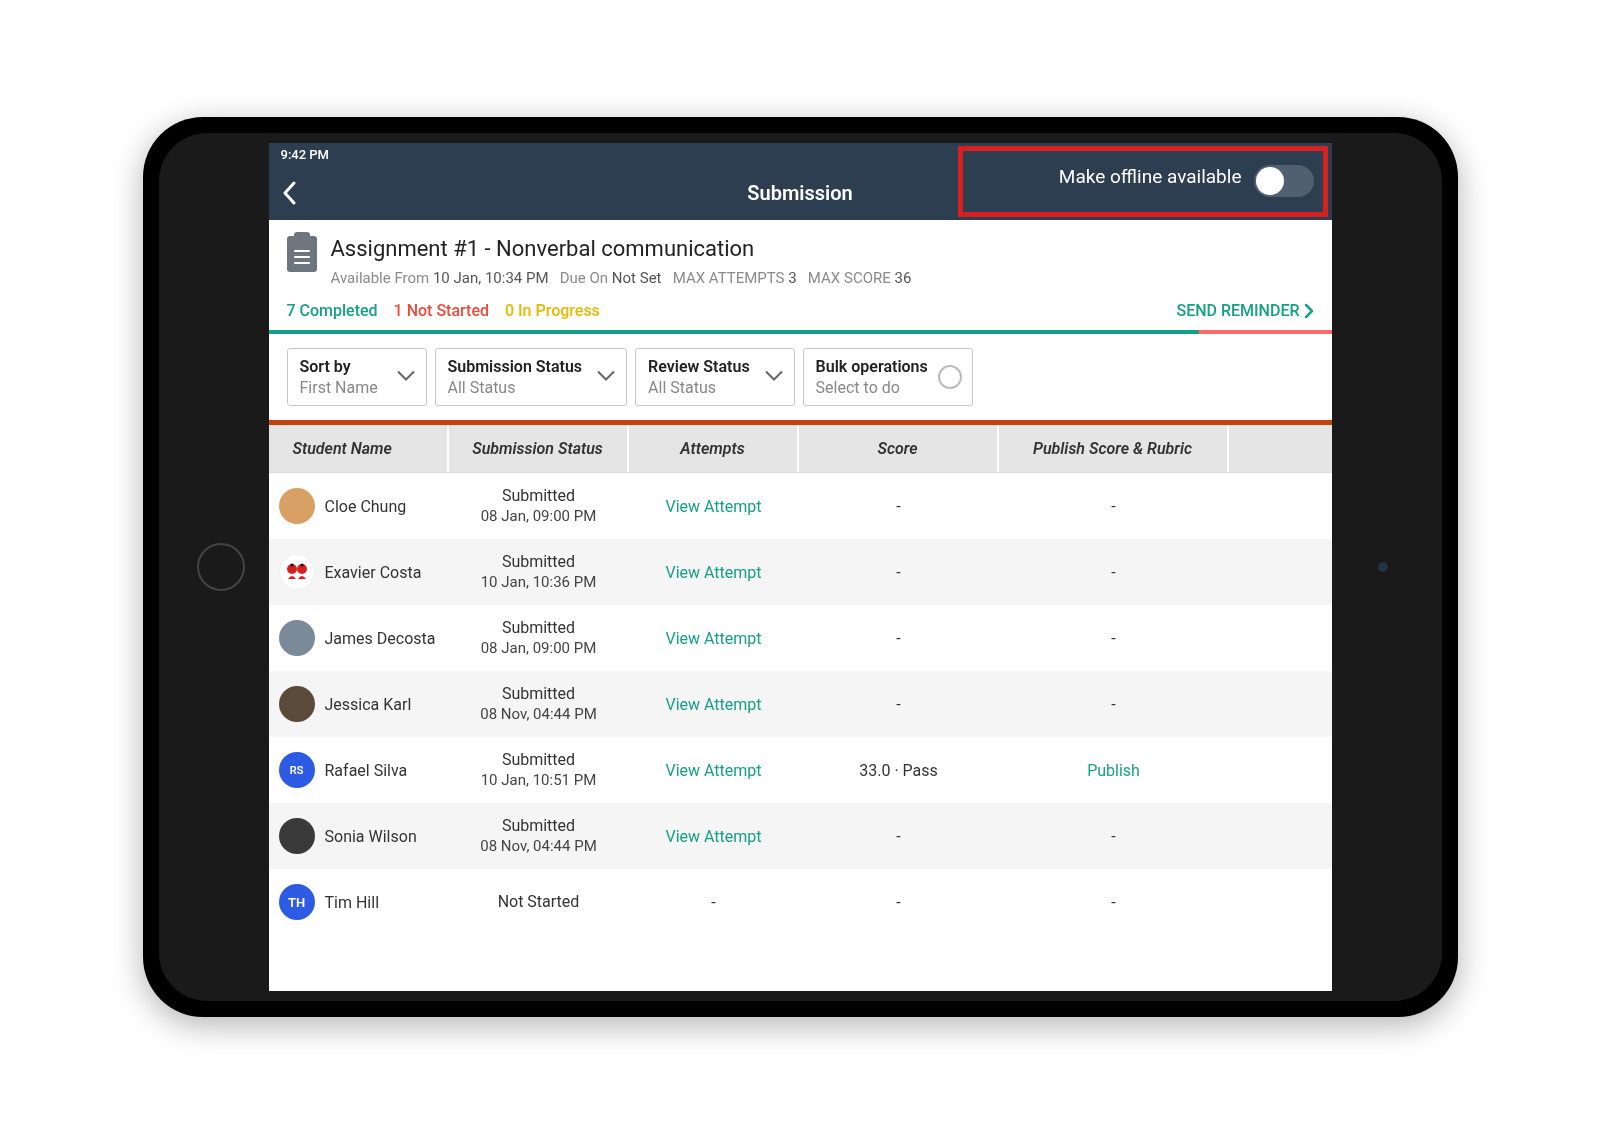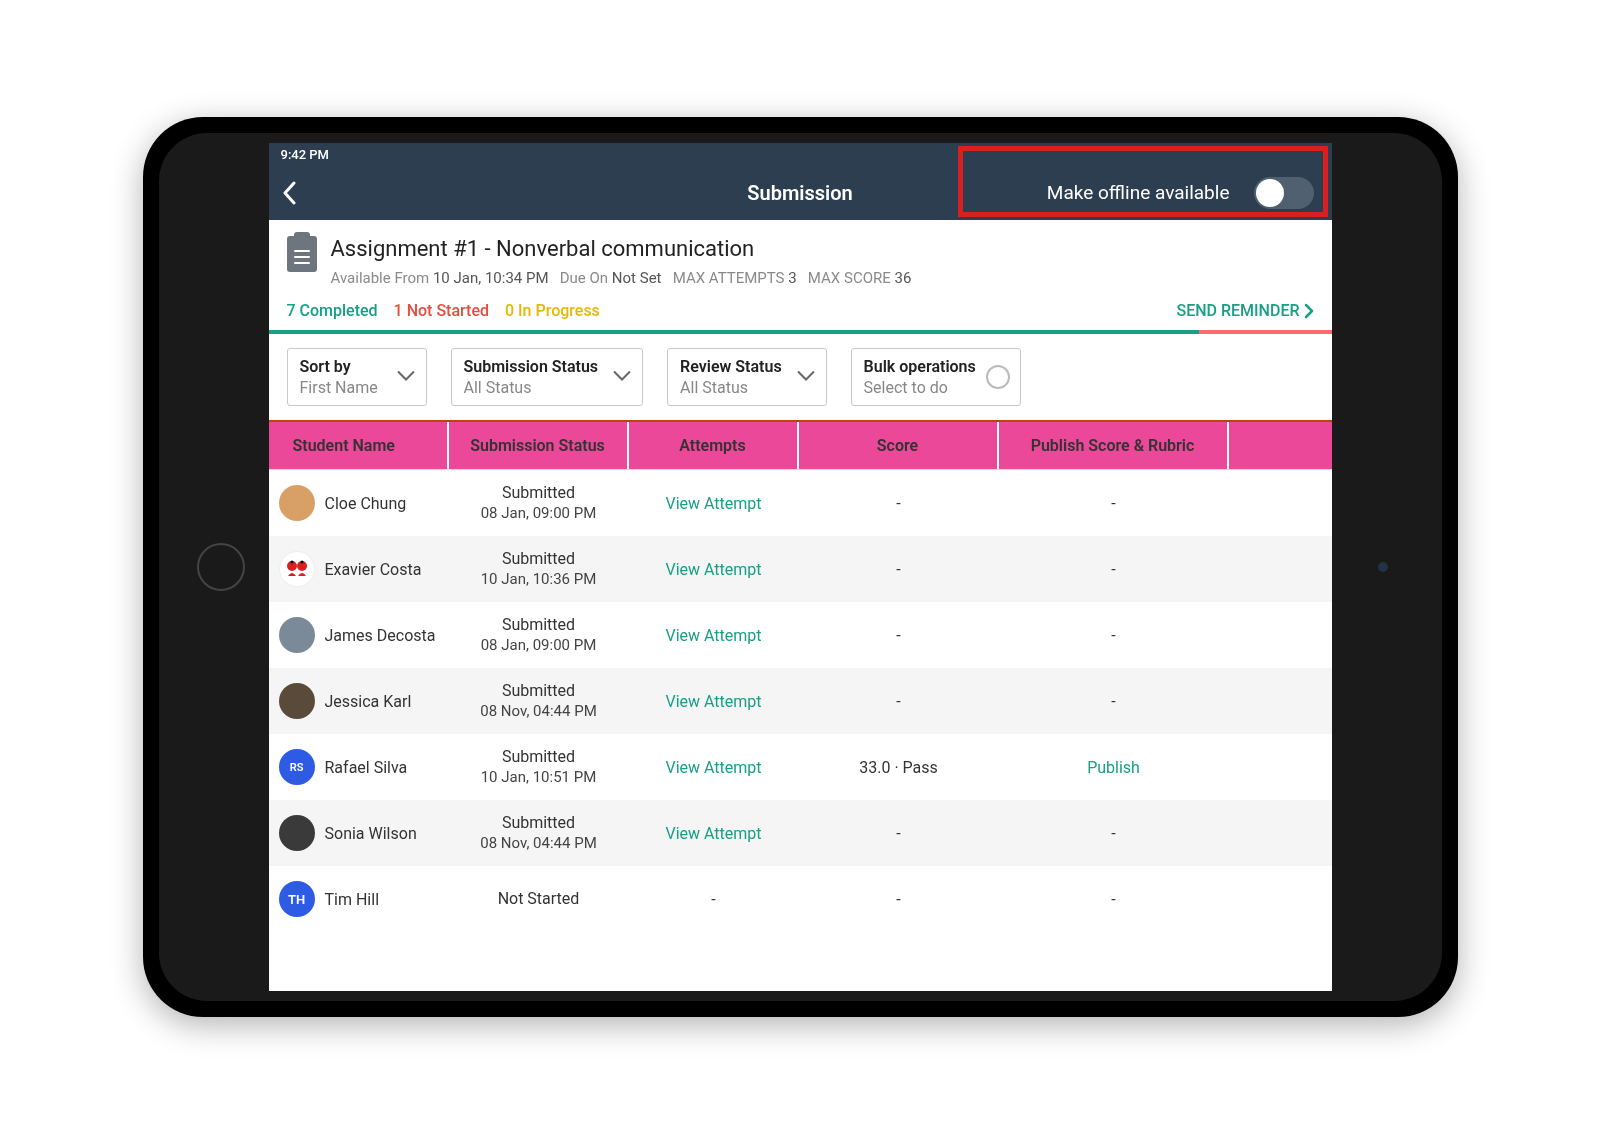--- a/index.html
+++ b/index.html
@@ -7,50 +7,50 @@
 .device-frame { width: 1315px; height: 900px; background: #000; border-radius: 60px; padding: 16px; position: relative; box-shadow: 0 8px 32px rgba(0,0,0,0.3); }
 .device-inner { width: 100%; height: 100%; background: #1a1a1a; border-radius: 48px; padding: 10px 110px; position: relative; }
 .home-button { position: absolute; left: 38px; top: 50%; transform: translateY(-50%); width: 48px; height: 48px; border: 2px solid #444; border-radius: 50%; }
 .camera { position: absolute; right: 54px; top: 50%; transform: translateY(-50%); width: 10px; height: 10px; background: #223344; border-radius: 50%; }
 .screen { width: 100%; height: 100%; background: #fff; overflow: hidden; display: flex; flex-direction: column; position: relative; }
 .status-bar { background: #2c3e50; color: #fff; height: 22px; display: flex; align-items: center; padding: 0 12px; font-size: 13px; font-weight: 500; }
 .title-bar { background: #2c3e50; color: #fff; height: 55px; display: flex; align-items: center; position: relative; }
 .back-btn { width: 40px; height: 55px; display: flex; align-items: center; justify-content: center; cursor: pointer; }
 .back-btn svg { width: 14px; height: 24px; }
 .title-text { position: absolute; left: 50%; transform: translateX(-50%); font-size: 20px; font-weight: 600; }
-.offline-wrap { margin-left: auto; display: flex; align-items: center; gap: 24px; padding-right: 18px; height: 55px; }
+.offline-wrap { margin-left: auto; display: flex; gap: 12px; padding-right: 18px; height: 55px; }
 .offline-label { font-size: 19px; }
 .toggle { width: 60px; height: 32px; background: #516070; border-radius: 16px; position: relative; cursor: pointer; }
 .toggle-knob { position: absolute; left: 2px; top: 2px; width: 28px; height: 28px; background: #fff; border-radius: 50%; }
 .highlight-box { position: absolute; right: 4px; top: 3px; width: 370px; height: 71px; border: 5px solid #d92020; pointer-events: none; z-index: 10; }
 .header-section { padding: 16px 18px 10px 18px; display: flex; gap: 14px; }
 .doc-icon { width: 30px; height: 36px; background: #6d767f; border-radius: 3px 3px 3px 3px; display:flex; flex-direction:column; align-items:center; justify-content:center; gap:4px; padding-top:6px; position:relative; }
 .doc-icon::before { content:""; position:absolute; top:-4px; left:7px; right:7px; height:6px; background:#6d767f; border-radius:3px 3px 0 0; }
 .doc-icon span { display:block; width:16px; height:2px; background:#fff; border-radius:1px; }
 .header-text { flex: 1; }
 .assignment-title { font-size: 22px; color: #222; margin-bottom: 8px; }
 .meta-row { font-size: 15px; color: #8a8a8a; }
 .meta-row .dark { color: #555; }
 .progress-row { padding: 4px 18px 10px 18px; display: flex; align-items: center; font-size: 16px; font-weight: 500; }
 .progress-row .completed { color: #16a085; margin-right: 16px; }
 .progress-row .notstarted { color: #e74c3c; margin-right: 16px; }
 .progress-row .inprogress { color: #e6b800; }
 .progress-row .reminder { margin-left: auto; color: #16a085; display:flex; align-items:center; gap:4px; cursor:pointer; }
 .progress-bar { height: 4px; display: flex; }
 .progress-bar .pg-green { background: #16a085; }
 .progress-bar .pg-red { background: #ff6b6b; }
-.filters-row { display: flex; gap: 24px; padding: 14px 18px; }
+.filters-row { display: flex; gap: 8px; padding: 14px 18px; }
 .filter-box { border: 1px solid #c8c8c8; border-radius: 3px; padding: 8px 44px 8px 12px; position: relative; min-width: 140px; cursor:pointer; }
 .filter-box.noarrow { cursor:default; }
 .filter-label { font-size: 16px; font-weight: 600; color: #222; }
 .filter-value { font-size: 16px; color: #888; margin-top: 2px; }
 .filter-chevron { position: absolute; right: 10px; top: 50%; transform: translateY(-50%); }
 .filter-chevron svg { width: 20px; height: 14px; stroke:#666; stroke-width:2; fill:none; }
 .filter-circle { position: absolute; right: 10px; top: 50%; transform: translateY(-50%); width:24px; height:24px; border:2px solid #bbb; border-radius:50%; }
-.table-header { display: grid; grid-template-columns: 180px 180px 170px 200px 230px 1fr; background: #ec4899; border-top:2px solid #c2410c; border-bottom:1px solid #ddd; }
+.table-header { display: grid; grid-template-columns: 180px 180px 170px 200px 230px 1fr; background: #e5e5e5; border-top:5px solid #c2410c; border-bottom:1px solid #ddd;font-style:italic; }
 .table-header > div { padding: 14px 8px; font-size: 16px; font-weight: 600; color: #333; text-align:center; border-right: 2px solid #fff; }
 .table-header > div:first-child { text-align:left; padding-left:24px; }
 .table-header > div:last-child { border-right:none; }
 .table-body { flex:1; overflow:hidden; }
 .row { display: grid; grid-template-columns: 180px 180px 170px 200px 230px 1fr; align-items:center; min-height: 66px; }
 .row:nth-child(even) { background:#f5f5f5; }
 .cell { padding: 10px 8px; text-align:center; font-size:16px; color:#333; }
 .cell.name-cell { display:flex; align-items:center; gap:10px; text-align:left; padding-left:10px; }
 .avatar { width:36px; height:36px; border-radius:50%; flex-shrink:0; }
 .status-cell { display:flex; flex-direction:column; line-height:1.3; }

